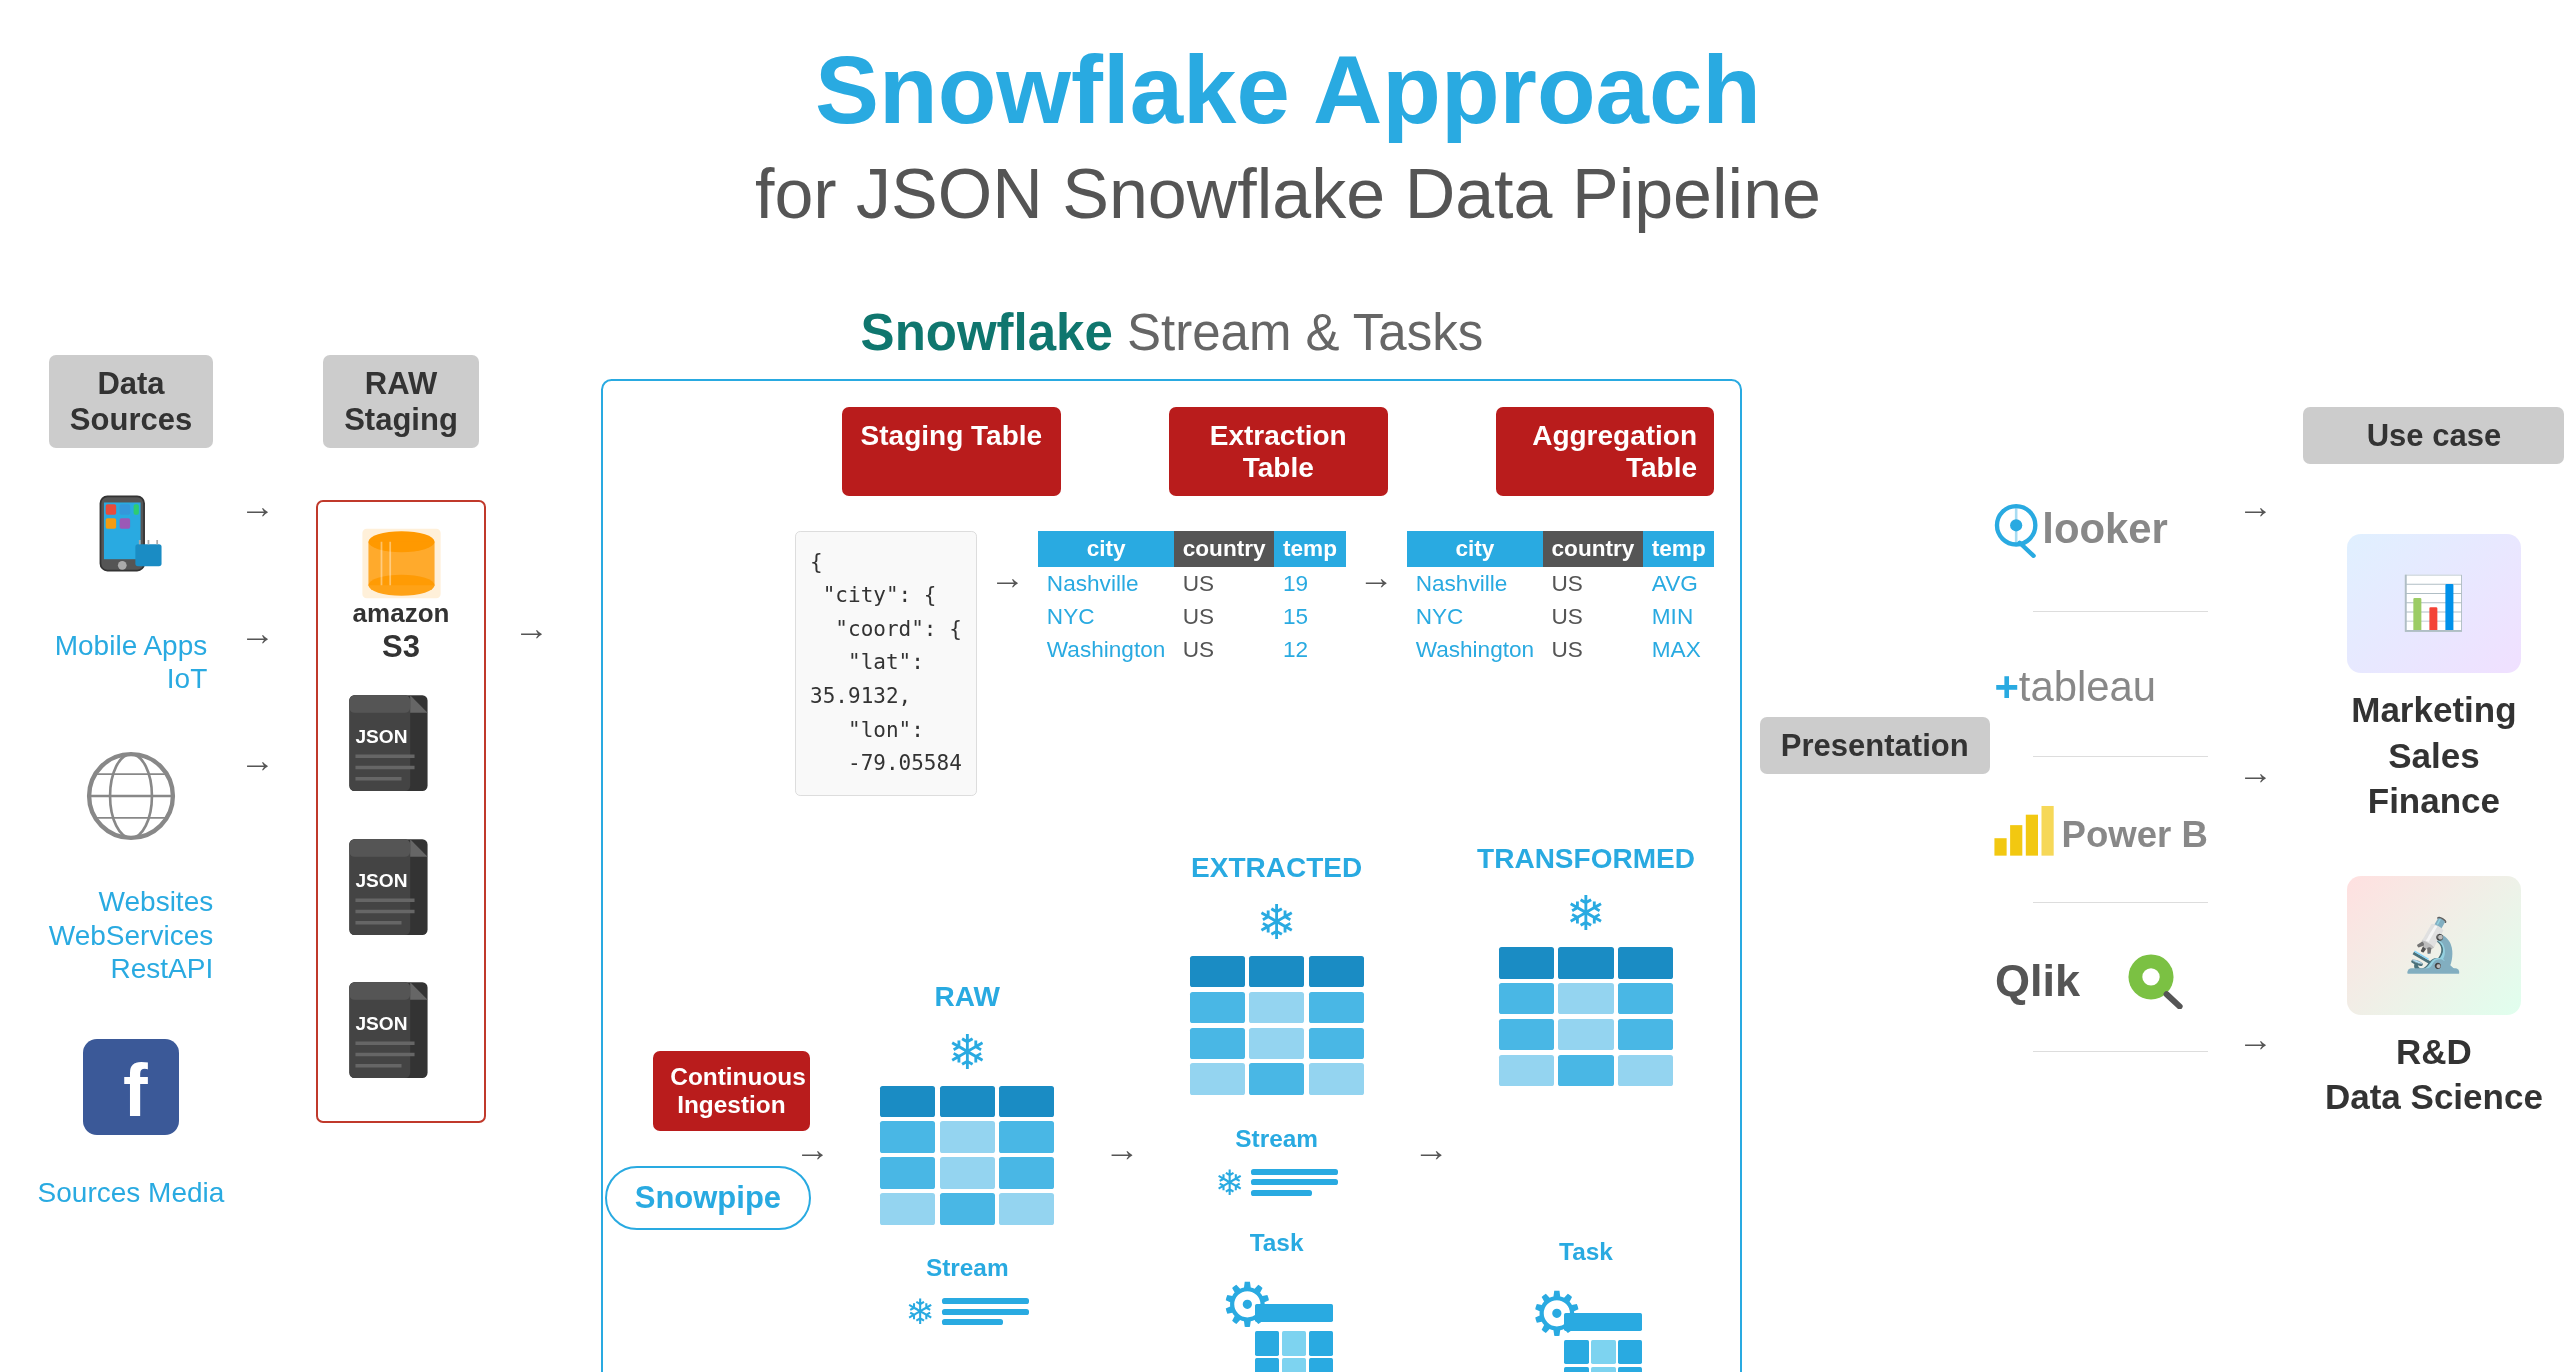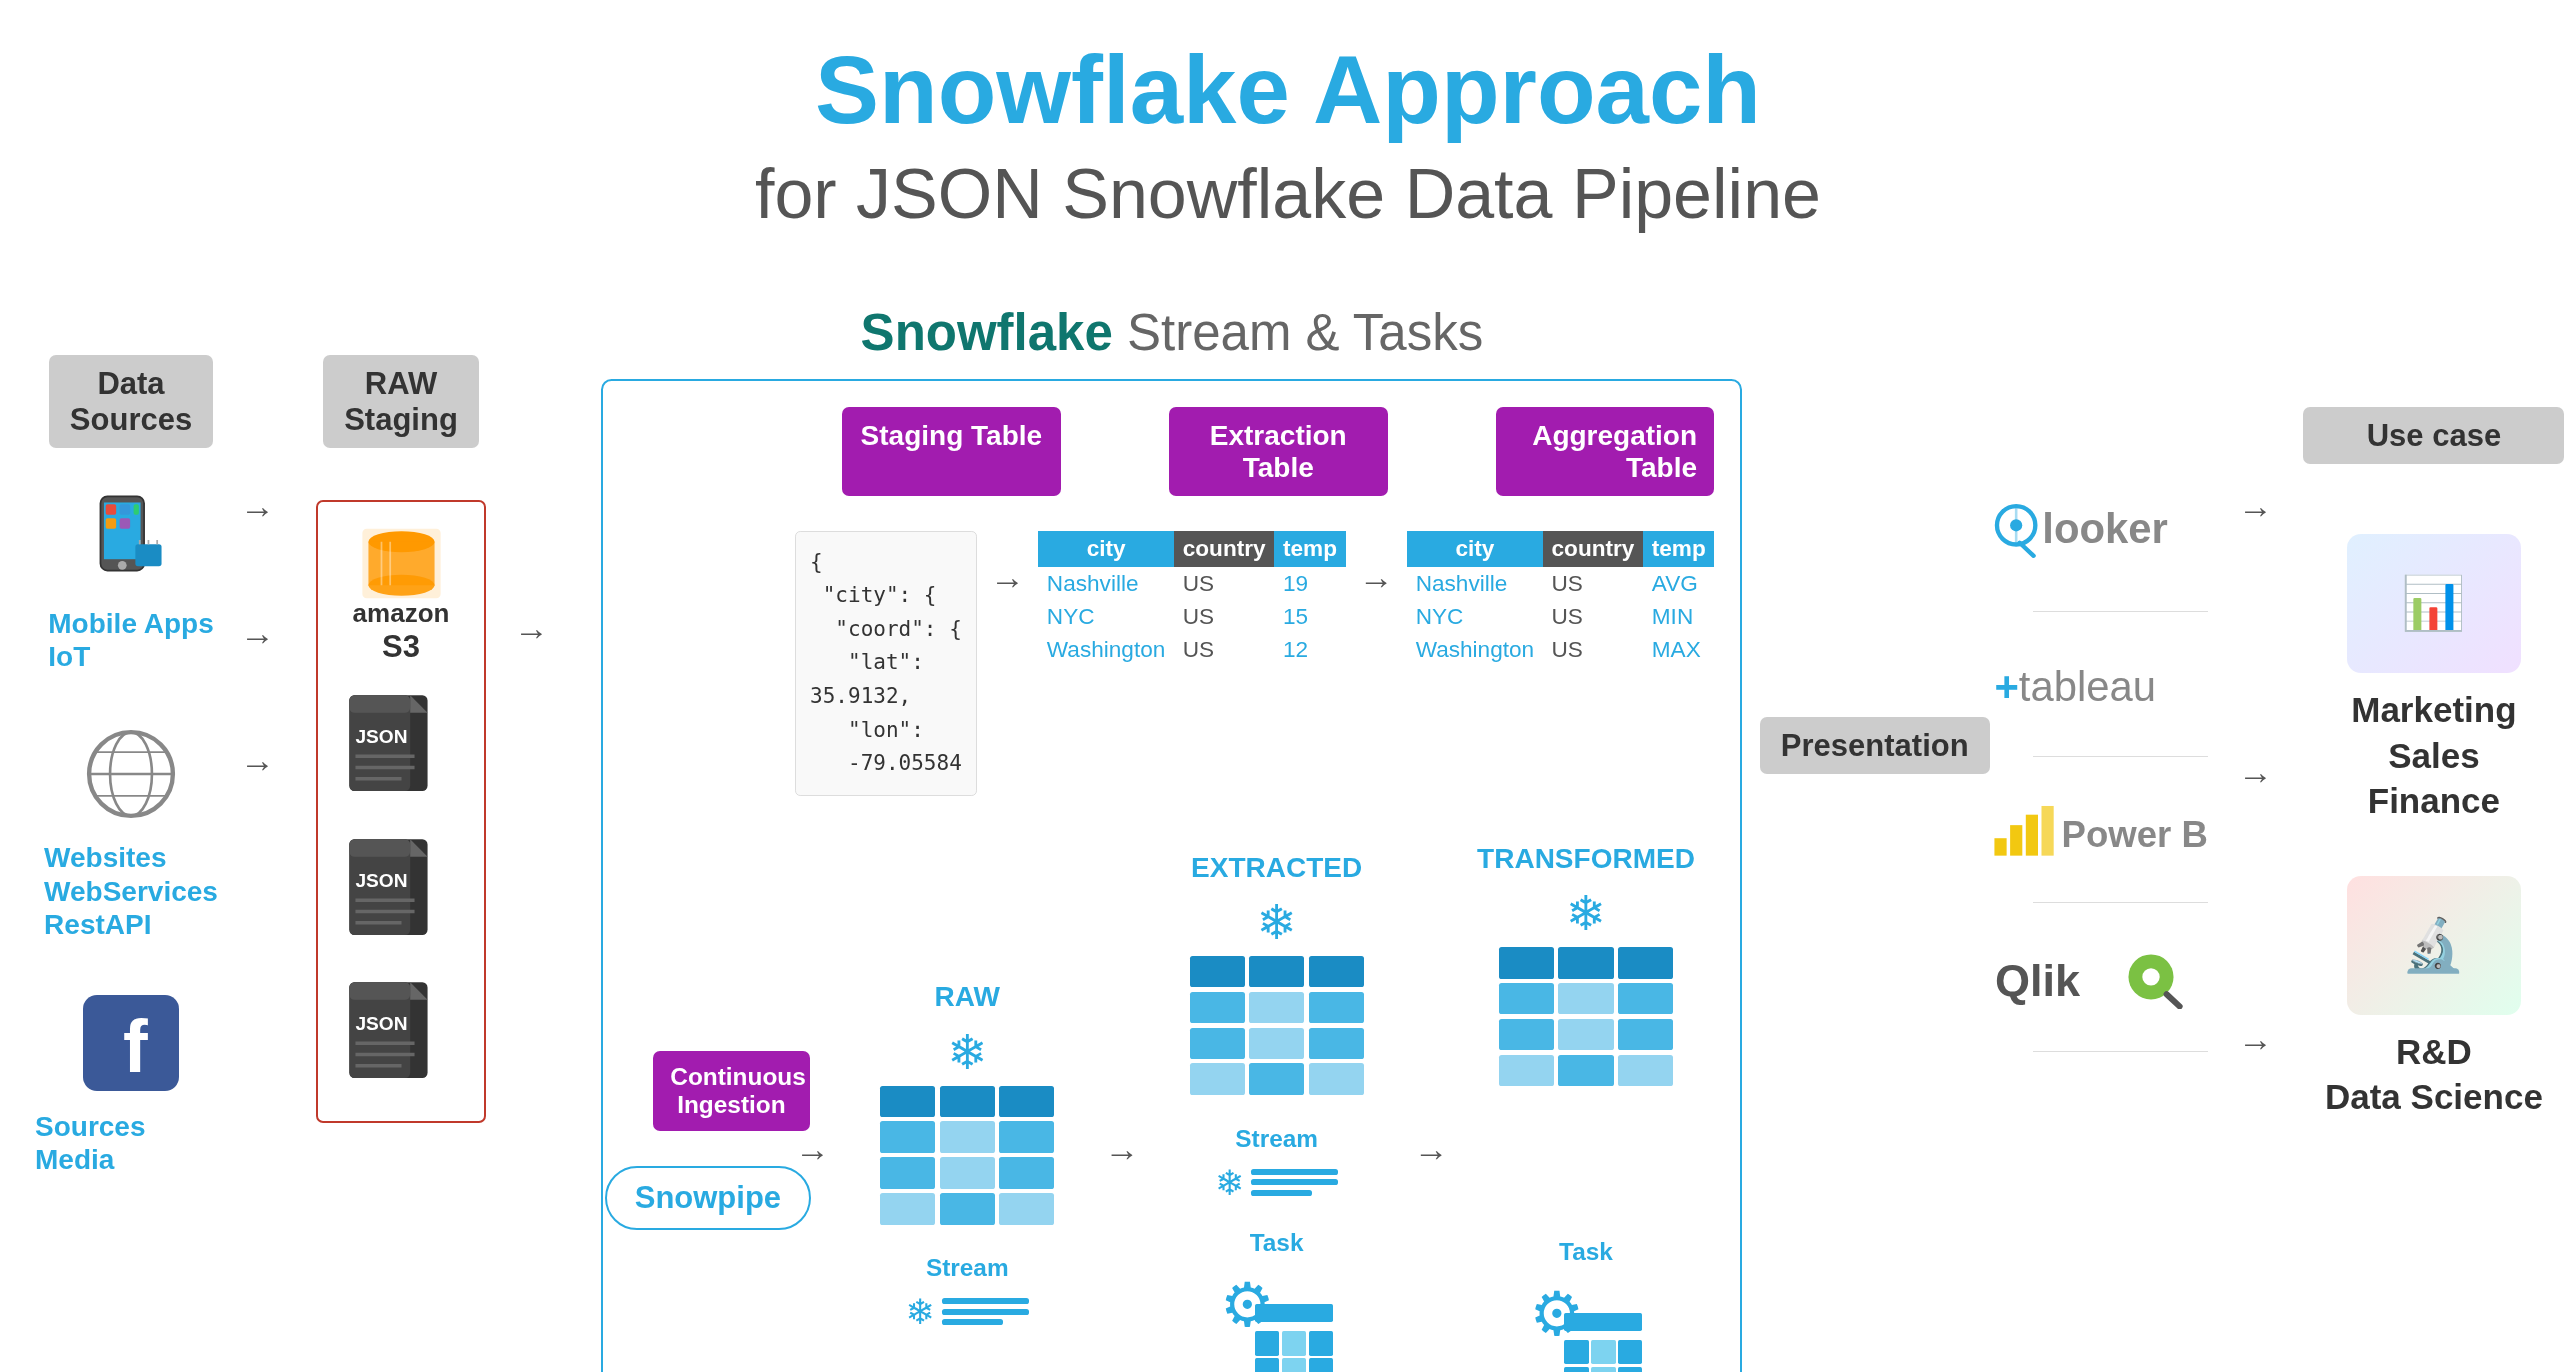--- a/index.html
+++ b/index.html
@@ -64,23 +64,24 @@
       width: 113px;
       height: 113px;
       display: flex;
       align-items: center;
       justify-content: center;
       margin-bottom: 10.5px;
     }
     .source-label {
       font-size: 28px;
       color: #29aae1;
-      text-align: left;
-      font-weight: 700;
+      text-align: right;
+      font-weight: 400;
       line-height: 1.2;
+      margin-top: 22px;
     }
 
     
     .raw-staging-col {
       display: flex;
       flex-direction: column;
       align-items: center;
       min-width: 226px;
       padding-top: 52px;
     }
@@ -125,21 +126,21 @@
 
     .pipeline-outer-box {
       border: 2.6px solid #29aae1;
       border-radius: 10.5px;
       padding: 26px;
       width: 100%;
       display: flex;
       flex-direction: column;
     }
     .pipeline-col-header {
-      background: #a21caf;
+      background: #b91c1c;
       color: #fff;
       font-size: 28px;
       font-weight: bold;
       border-radius: 7px;
       padding: 12.2px 17.4px;
       text-align: center;
       width: 100%;
       margin-bottom: 17.4px;
       margin-left: 47px;
     }

